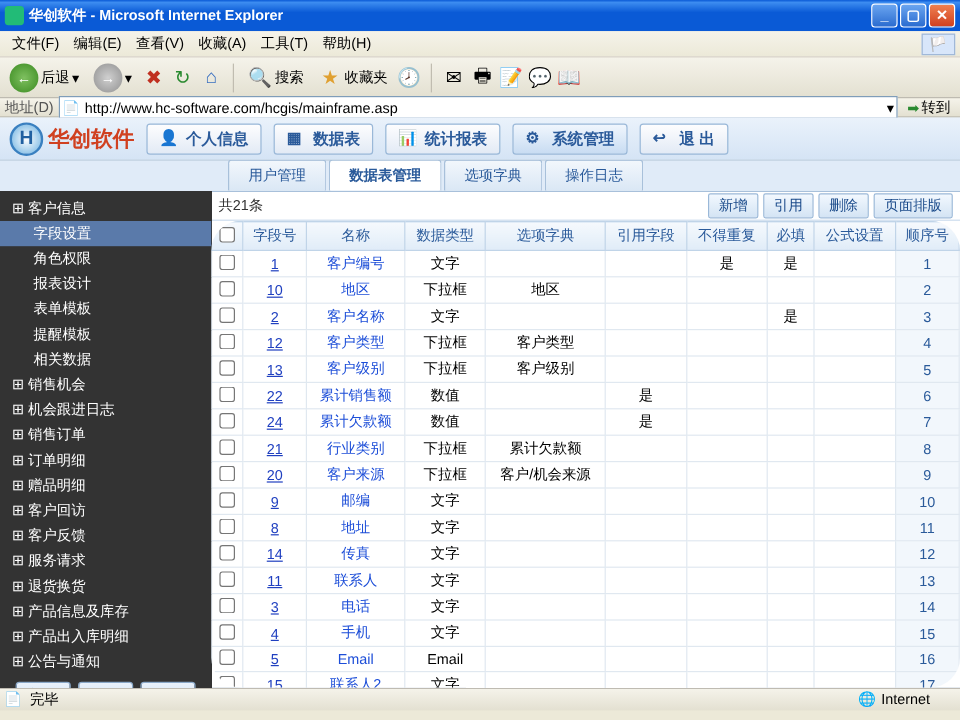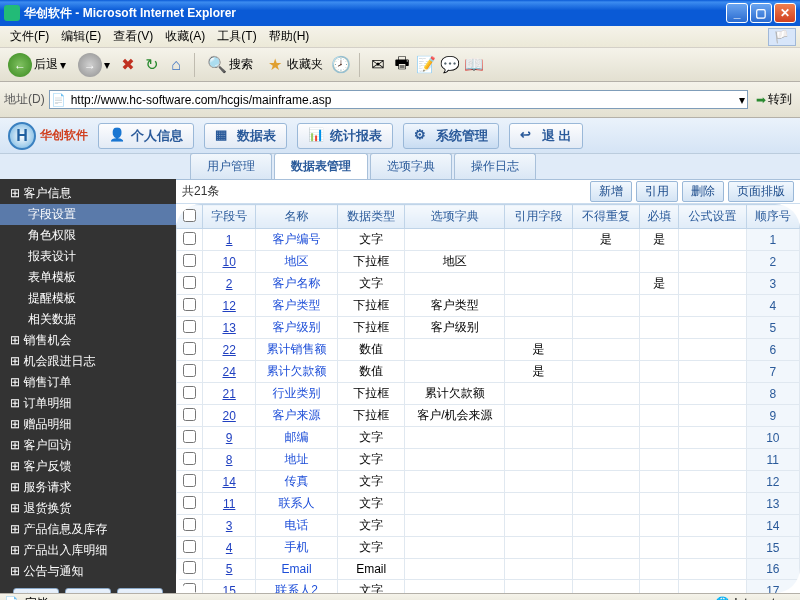--- a/index.html
+++ b/index.html
@@ -20,31 +20,31 @@
 
 .toolbar { height: 34px; background: linear-gradient(#f5f3ea,#e3e0d1); border-bottom: 1px solid #b4b0a8; display: flex; align-items: center; padding: 0 4px; gap: 4px; }
 .tbtn { display: flex; align-items: center; padding: 2px 4px; gap: 2px; cursor: default; }
 .tbtn .tcirc { width: 24px; height: 24px; border-radius: 50%; display:flex;align-items:center;justify-content:center;color:#fff;font-weight:bold;}
 .back .tcirc{ background: radial-gradient(#7fc060,#3a8a20);} 
 .fwd .tcirc{ background: radial-gradient(#d0d0d0,#909090);}
 .tsep { width: 1px; height: 24px; background: #c0bcb0; margin: 0 4px; }
 .tico { width: 20px; height: 20px; display:flex;align-items:center;justify-content:center;font-size:16px;}
 
 
-.addrbar { height: 36px; background: linear-gradient(#f5f3ea,#e3e0d1); border-bottom: 1px solid #b4b0a8; display: flex; align-items: center; padding: 0 4px; gap: 4px; }
+.addrbar { height: 16px; background: linear-gradient(#f5f3ea,#e3e0d1); border-bottom: 1px solid #b4b0a8; display: flex; align-items: center; padding: 0 4px; gap: 4px; }
 .addrbar .lbl { color: #555; }
 .addrbar .addrfield { flex: 1; height: 19px; background: #fff; border: 1px solid #7f9db9; display: flex; align-items: center; padding: 0 2px; gap: 4px; }
 .addrbar .gobtn { display:flex;align-items:center;gap:2px;padding:0 4px;}
 
 
 .apparea { height: 475px; background: #e0ebf8; display: flex; flex-direction: column; }
 .appheader { height: 36px; display: flex; align-items: center; padding: 0 8px; gap: 10px; background: linear-gradient(#eaf2fb,#d5e4f5); border-bottom: 1px solid #bcd; }
 .logo { display: flex; align-items: center; gap: 4px; }
 .logoimg { width: 28px; height: 28px; border-radius: 50%; background: radial-gradient(#fff,#6ab0e0); border: 2px solid #3a80c0; display:flex;align-items:center;justify-content:center;color:#2060a0;font-weight:bold;font-size:16px;}
-.logotxt { font-size: 12px; font-weight: bold; color: #d04020; }
+.logotxt { font-size: 18px; font-weight: bold; color: #d04020; }
 .navbtn { height: 26px; padding: 0 10px; background: linear-gradient(#fdfdfe,#e2eaf5); border: 1px solid #9ab8d8; border-radius: 3px; display:flex;align-items:center;gap:4px;font-size:13px;font-weight:bold;color:#2a5a9a;cursor:default;}
 .navbtn.active{ background: linear-gradient(#f0f6fd,#c8dcf2);}
 .navico{width:18px;height:18px;}
 
 
 .subtabs { height: 25px; display: flex; align-items: flex-end; padding-left: 190px; background: #e0ebf8; gap: 2px;}
 .subtab { padding: 4px 16px; background: linear-gradient(#f2f7fc,#dae7f5); border: 1px solid #a8c0da; border-bottom: none; border-radius: 3px 3px 0 0; color: #2a5a9a; cursor: default; }
 .subtab.active { background: #fff; font-weight: bold; }
 
 

